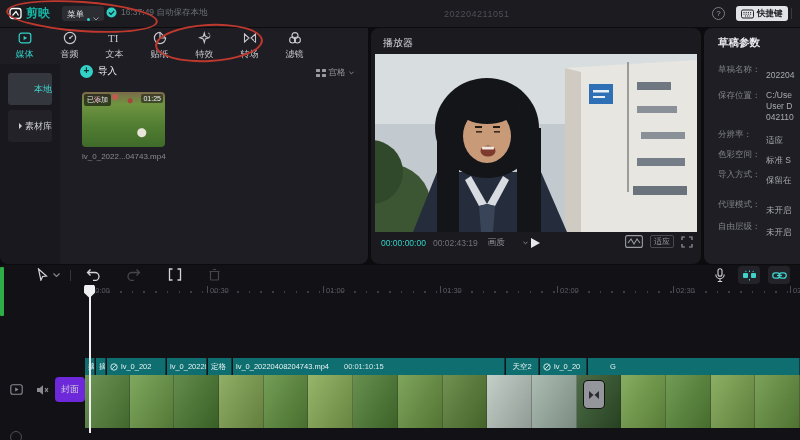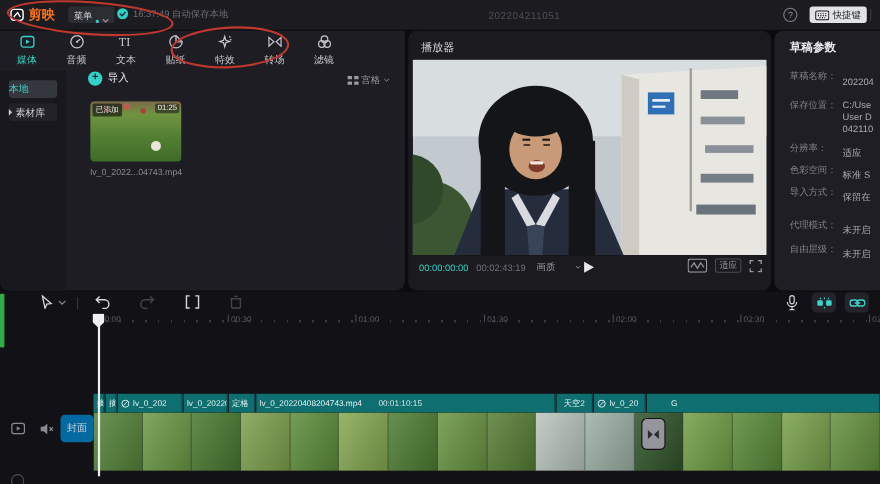--- a/index.html
+++ b/index.html
@@ -2,35 +2,35 @@
 <html><head>
 <meta charset="utf-8">
 <style>
 *{margin:0;padding:0;box-sizing:border-box}
 html,body{width:800px;height:440px;overflow:hidden}
 body{background:#0c0c0f;font-family:"Liberation Sans",sans-serif;position:relative;color:#ddd;-webkit-font-smoothing:antialiased}
 .app{position:absolute;inset:0}
 svg{display:block}
 
 .topbar{position:absolute;left:0;top:0;width:800px;height:27px;background:#1b1b20}
-.logo{position:absolute;left:9px;top:5px;display:flex;align-items:center;gap:4px;font-weight:bold;font-size:12px;color:#f97316}
+.logo{position:absolute;left:9px;top:5px;display:flex;align-items:center;gap:4px;font-weight:bold;font-size:12px;color:#14b8a6}
 .menu-btn{position:absolute;left:62px;top:6px;height:15px;background:#2c2c33;border:none;border-radius:3px;color:#d8d8de;font-size:8.5px;display:flex;align-items:flex-end;gap:3px;padding:0 5px;cursor:pointer}
 .menu-dot{width:3px;height:3px;border-radius:50%;background:#32d2c8}
 .autosave{position:absolute;left:106px;top:7px;display:flex;gap:4px;font-size:8.5px;color:#6e6e77}
 .project{position:absolute;left:444px;top:9px;font-size:9px;color:#4f4f57;letter-spacing:.5px}
 .help-btn{position:absolute;left:712px;top:7px;width:13px;height:13px;border:1px solid #7c7c84;border-radius:50%;color:#9a9aa2;font-size:8px;display:flex;align-items:center;justify-content:center;background:none}
-.shortcut-btn{position:absolute;left:736px;top:6px;height:15px;background:#e2e3e6;border:none;border-radius:3px;color:#1d1d22;font-size:8.5px;display:flex;align-items:center;gap:3px;padding:0 5px;font-weight:normal}
+.shortcut-btn{position:absolute;left:736px;top:6px;height:15px;background:#e2e3e6;border:none;border-radius:3px;color:#1d1d22;font-size:8.5px;display:flex;align-items:center;gap:3px;padding:0 5px;font-weight:bold}
 .tb-div{position:absolute;left:791px;top:8px;width:1px;height:11px;background:#3a3a42}
 
 .media-panel{position:absolute;left:0;top:28px;width:368px;height:236px;background:#1d1d23;border-radius:0 0 8px 8px}
 .tabs{position:absolute;left:2px;top:1px;height:34px;display:flex}
 .tab{width:45px;display:flex;flex-direction:column;align-items:center;justify-content:center;gap:3px;color:#c6c6cc;font-size:9px;cursor:pointer}
 .tab.active{color:#32d2c8}
 .sidebar{position:absolute;left:0;top:36px;width:60px;height:200px;background:#18181e;border-radius:0 0 0 8px;padding-top:4px}
-.side-item{margin:5px 8px;height:16px;border-radius:3px;font-size:9px;display:flex;align-items:center;justify-content:flex-start;gap:3px;color:#cfcfd6;background:#222228;cursor:pointer}
+.side-item{margin:5px 8px;height:32px;border-radius:3px;font-size:9px;display:flex;align-items:center;justify-content:flex-end;gap:3px;color:#cfcfd6;background:#222228;cursor:pointer}
 .side-item.active{background:#34373d;color:#3fd8d0}
 .side-item .tri{width:0;height:0;border-left:3.5px solid #cfcfd6;border-top:3px solid transparent;border-bottom:3px solid transparent}
 .import-btn{position:absolute;left:80px;top:37px;display:flex;align-items:center;gap:5px;font-size:9.5px;color:#f0f0f4;background:none;border:none;cursor:pointer}
 .plus-circle{width:13px;height:13px;border-radius:50%;background:#32d2c8;color:#0c2a2a;font-size:10px;line-height:12px;text-align:center;font-weight:bold}
 .view-ctl{position:absolute;left:316px;top:39px;display:flex;align-items:center;gap:3px;font-size:8.5px;color:#9a9aa2;cursor:pointer}
 .grid-ic{display:grid;grid-template-columns:4px 4px;grid-gap:1.5px}
 .grid-ic i{height:3px;background:#9a9aa2;border-radius:.5px}
 .thumb{position:absolute;left:82px;top:64px;width:83px;height:55px;border-radius:4px;overflow:hidden;cursor:pointer;background:
  radial-gradient(circle at 72% 74%, #e9e5da 0 4px, rgba(0,0,0,0) 5px),
  radial-gradient(circle at 18% 14%, #b84a42 0 2.5px, rgba(0,0,0,0) 3.5px),
@@ -62,21 +62,21 @@
 .tli{position:absolute;top:3px;cursor:pointer}
 .tl-divider{position:absolute;left:70px;top:5px;width:1px;height:11px;background:#35353c}
 .snap-btn,.link-btn{position:absolute;top:1px;width:22px;height:18px;background:#232329;border-radius:4px;display:flex;align-items:center;justify-content:center;cursor:pointer}
 .snap-btn{left:738px}.link-btn{left:768px}
 .ruler-label{position:absolute;top:21px;font-size:7.5px;color:#5c5c64}
 .ruler-tick{position:absolute;top:21px;width:1px;height:7px;background:#4a4a52}
 .ruler-dots{position:absolute;left:85px;top:26px;width:715px;height:2px;background:repeating-linear-gradient(90deg,#3c3c44 0 1.5px,rgba(0,0,0,0) 1.5px 11.7px)}
 .green-strip{position:absolute;left:0;top:2px;width:4px;height:49px;background:#2fae47;border-radius:1px}
 .trk-icon{position:absolute;left:10px;top:118px}
 .mute-icon{position:absolute;left:36px;top:119px;cursor:pointer}
-.cover-btn{position:absolute;left:55px;top:112px;width:30px;height:25px;background:#0369a1;border:none;border-radius:4px;color:#d2d2d8;font-size:9px;cursor:pointer}
+.cover-btn{position:absolute;left:55px;top:112px;width:30px;height:25px;background:#6d28d9;border:none;border-radius:4px;color:#d2d2d8;font-size:9px;cursor:pointer}
 .half-circle{position:absolute;left:10px;top:166px;width:12px;height:12px;border:1px solid #5a5a62;border-radius:50%;opacity:.8}
 .clip-header{position:absolute;left:0;top:93px;width:800px;height:17px}
 .seg{position:absolute;top:0;height:17px;background:#0e6e70;border-right:1px solid #093f41;display:flex;align-items:center;gap:3px;padding:0 3px;font-size:7.5px;color:#e6f3f3;overflow:hidden;white-space:nowrap;cursor:pointer}
 .seg .dur{margin-left:12px;color:#d5eaea}
 .filmstrip{position:absolute;left:85px;top:110px;width:715px;height:53px;display:flex;overflow:hidden;cursor:pointer}
 .frame{height:100%;flex:0 0 44.7px}
 .transition-box{position:absolute;left:584px;top:116px;width:20px;height:27px;background:#95959c;border-radius:4px;display:flex;align-items:center;justify-content:center;cursor:pointer;box-shadow:0 0 0 1px #111}
 .playhead-line{position:absolute;left:89px;top:22px;width:1.5px;height:146px;background:#eef0f2;z-index:20}
 .playhead-head{position:absolute;left:84px;top:20px;width:11px;height:13px;background:#eef0f2;clip-path:polygon(8% 0,92% 0,100% 12%,100% 60%,50% 100%,0 60%,0 12%);z-index:21;cursor:grab}
 

